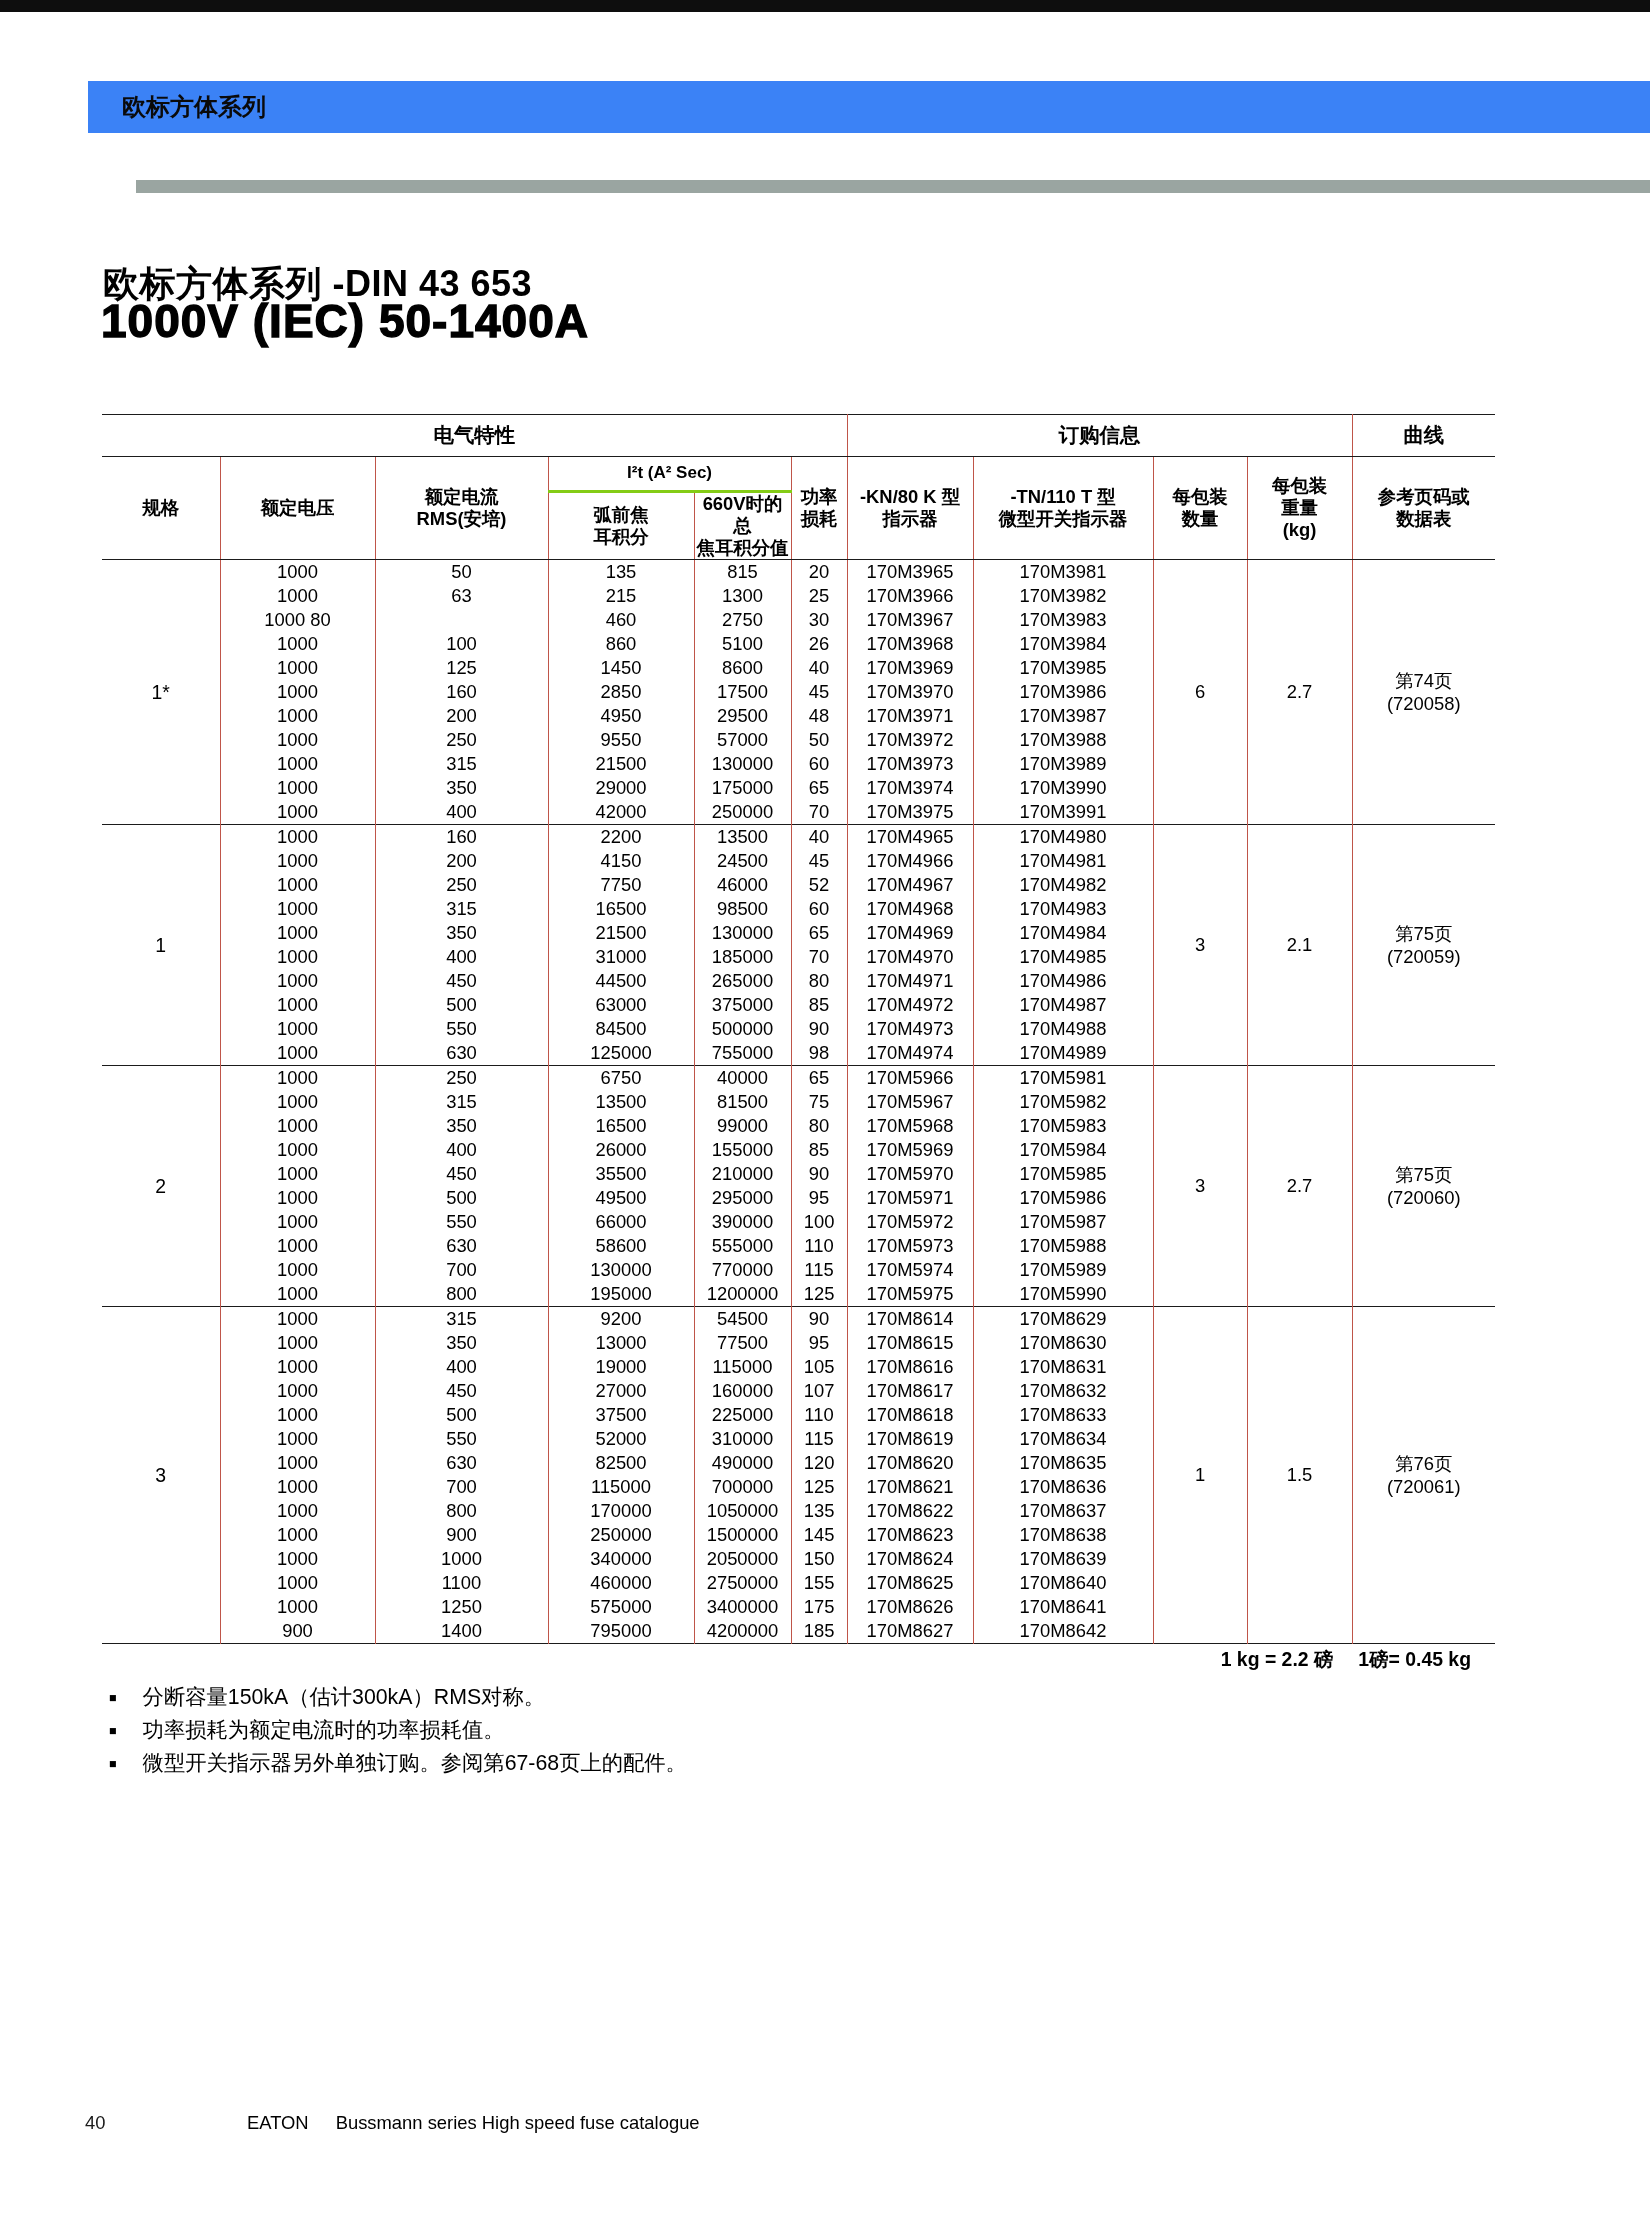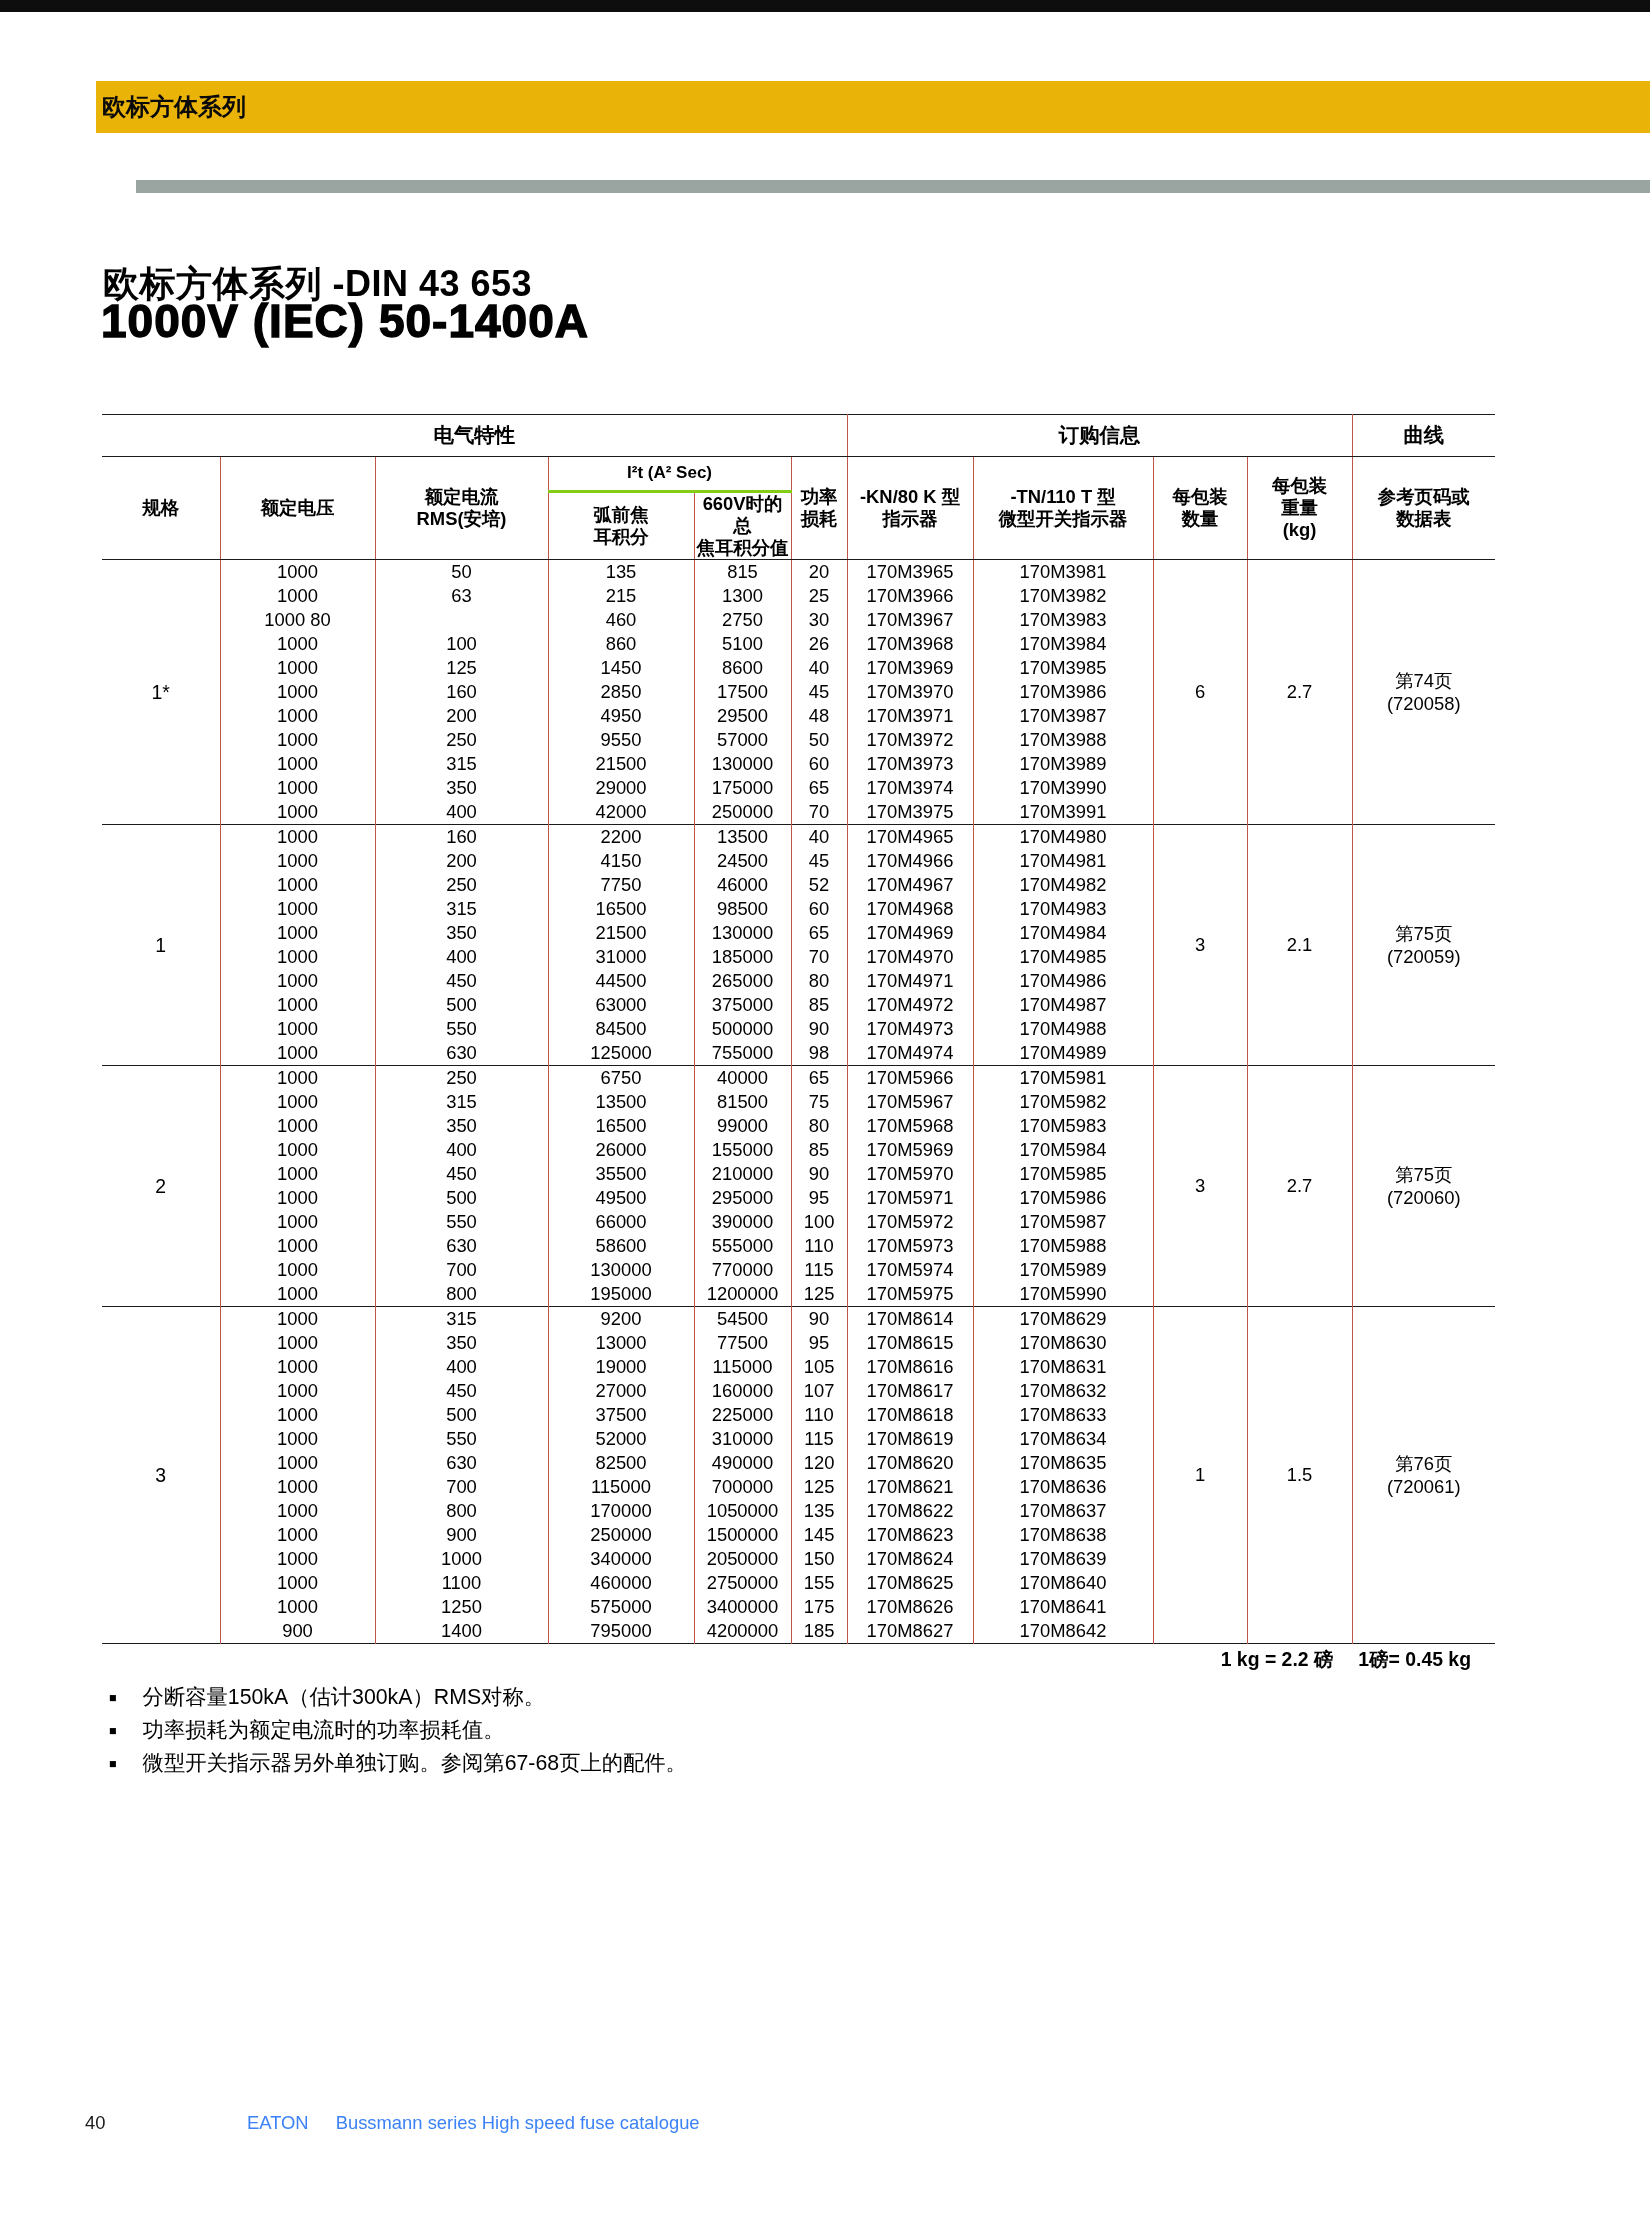--- a/index.html
+++ b/index.html
@@ -3,23 +3,23 @@
 <meta charset="utf-8">
 <style>
   html,body { margin:0; padding:0; }
   body {
     width:1651px; height:2224px; position:relative; background:#ffffff;
     font-family:"Liberation Sans", sans-serif; color:#000;
     overflow:hidden;
   }
   .topbar { position:absolute; left:0; top:0; width:1651px; height:11.6px; background:#0e0e0e; }
   .banner {
-    position:absolute; left:96px; top:81px; right:0; height:52px;
-    background:#eab308; display:flex; align-items:center;
-    padding-left:6px; box-sizing:border-box;
+    position:absolute; left:88px; top:81px; right:0; height:52px;
+    background:#3b82f6; display:flex; align-items:center;
+    padding-left:34px; box-sizing:border-box;
   }
   .banner-text { font-size:24px; font-weight:bold; color:#0a0a0a; }
   .graybar { position:absolute; left:136px; top:180px; right:0; height:12.6px; background:#9aa5a1; }
   .series-title { position:absolute; left:103px; top:260px; font-size:36px; font-weight:bold; letter-spacing:0.5px; }
   .main-title {
     position:absolute; left:101px; top:294px; font-size:46px; font-weight:900;
     letter-spacing:1px; -webkit-text-stroke:1.4px #000;
   }
 
   table.fuse-table {
@@ -56,21 +56,21 @@
     position:absolute; left:1048px; top:1646px; width:423px;
     text-align:right; font-size:19.4px; font-weight:bold; white-space:nowrap;
   }
   .kg-note .gap { display:inline-block; width:25px; }
 
   .notes { position:absolute; left:109px; top:1681px; }
   .note-line { font-size:21.3px; line-height:32px; white-space:nowrap; }
   .note-bullet { display:inline-block; font-size:12.6px; vertical-align:1.9px; margin-right:26px; }
 
   .page-num { position:absolute; left:85px; top:2112px; font-size:18.4px; color:#1a1a1a; }
-  .footer-line { position:absolute; left:247px; top:2112px; font-size:18.4px; color:#3b82f6; white-space:nowrap; }
+  .footer-line { position:absolute; left:247px; top:2112px; font-size:18.4px; color:#000000; white-space:nowrap; }
   .footer-line .brand { margin-right:27px; }
 </style>
 </head>
 <body>
 
 <div class="topbar"></div>
 
 <div class="banner">
   <span class="banner-text">欧标方体系列</span>
 </div>

